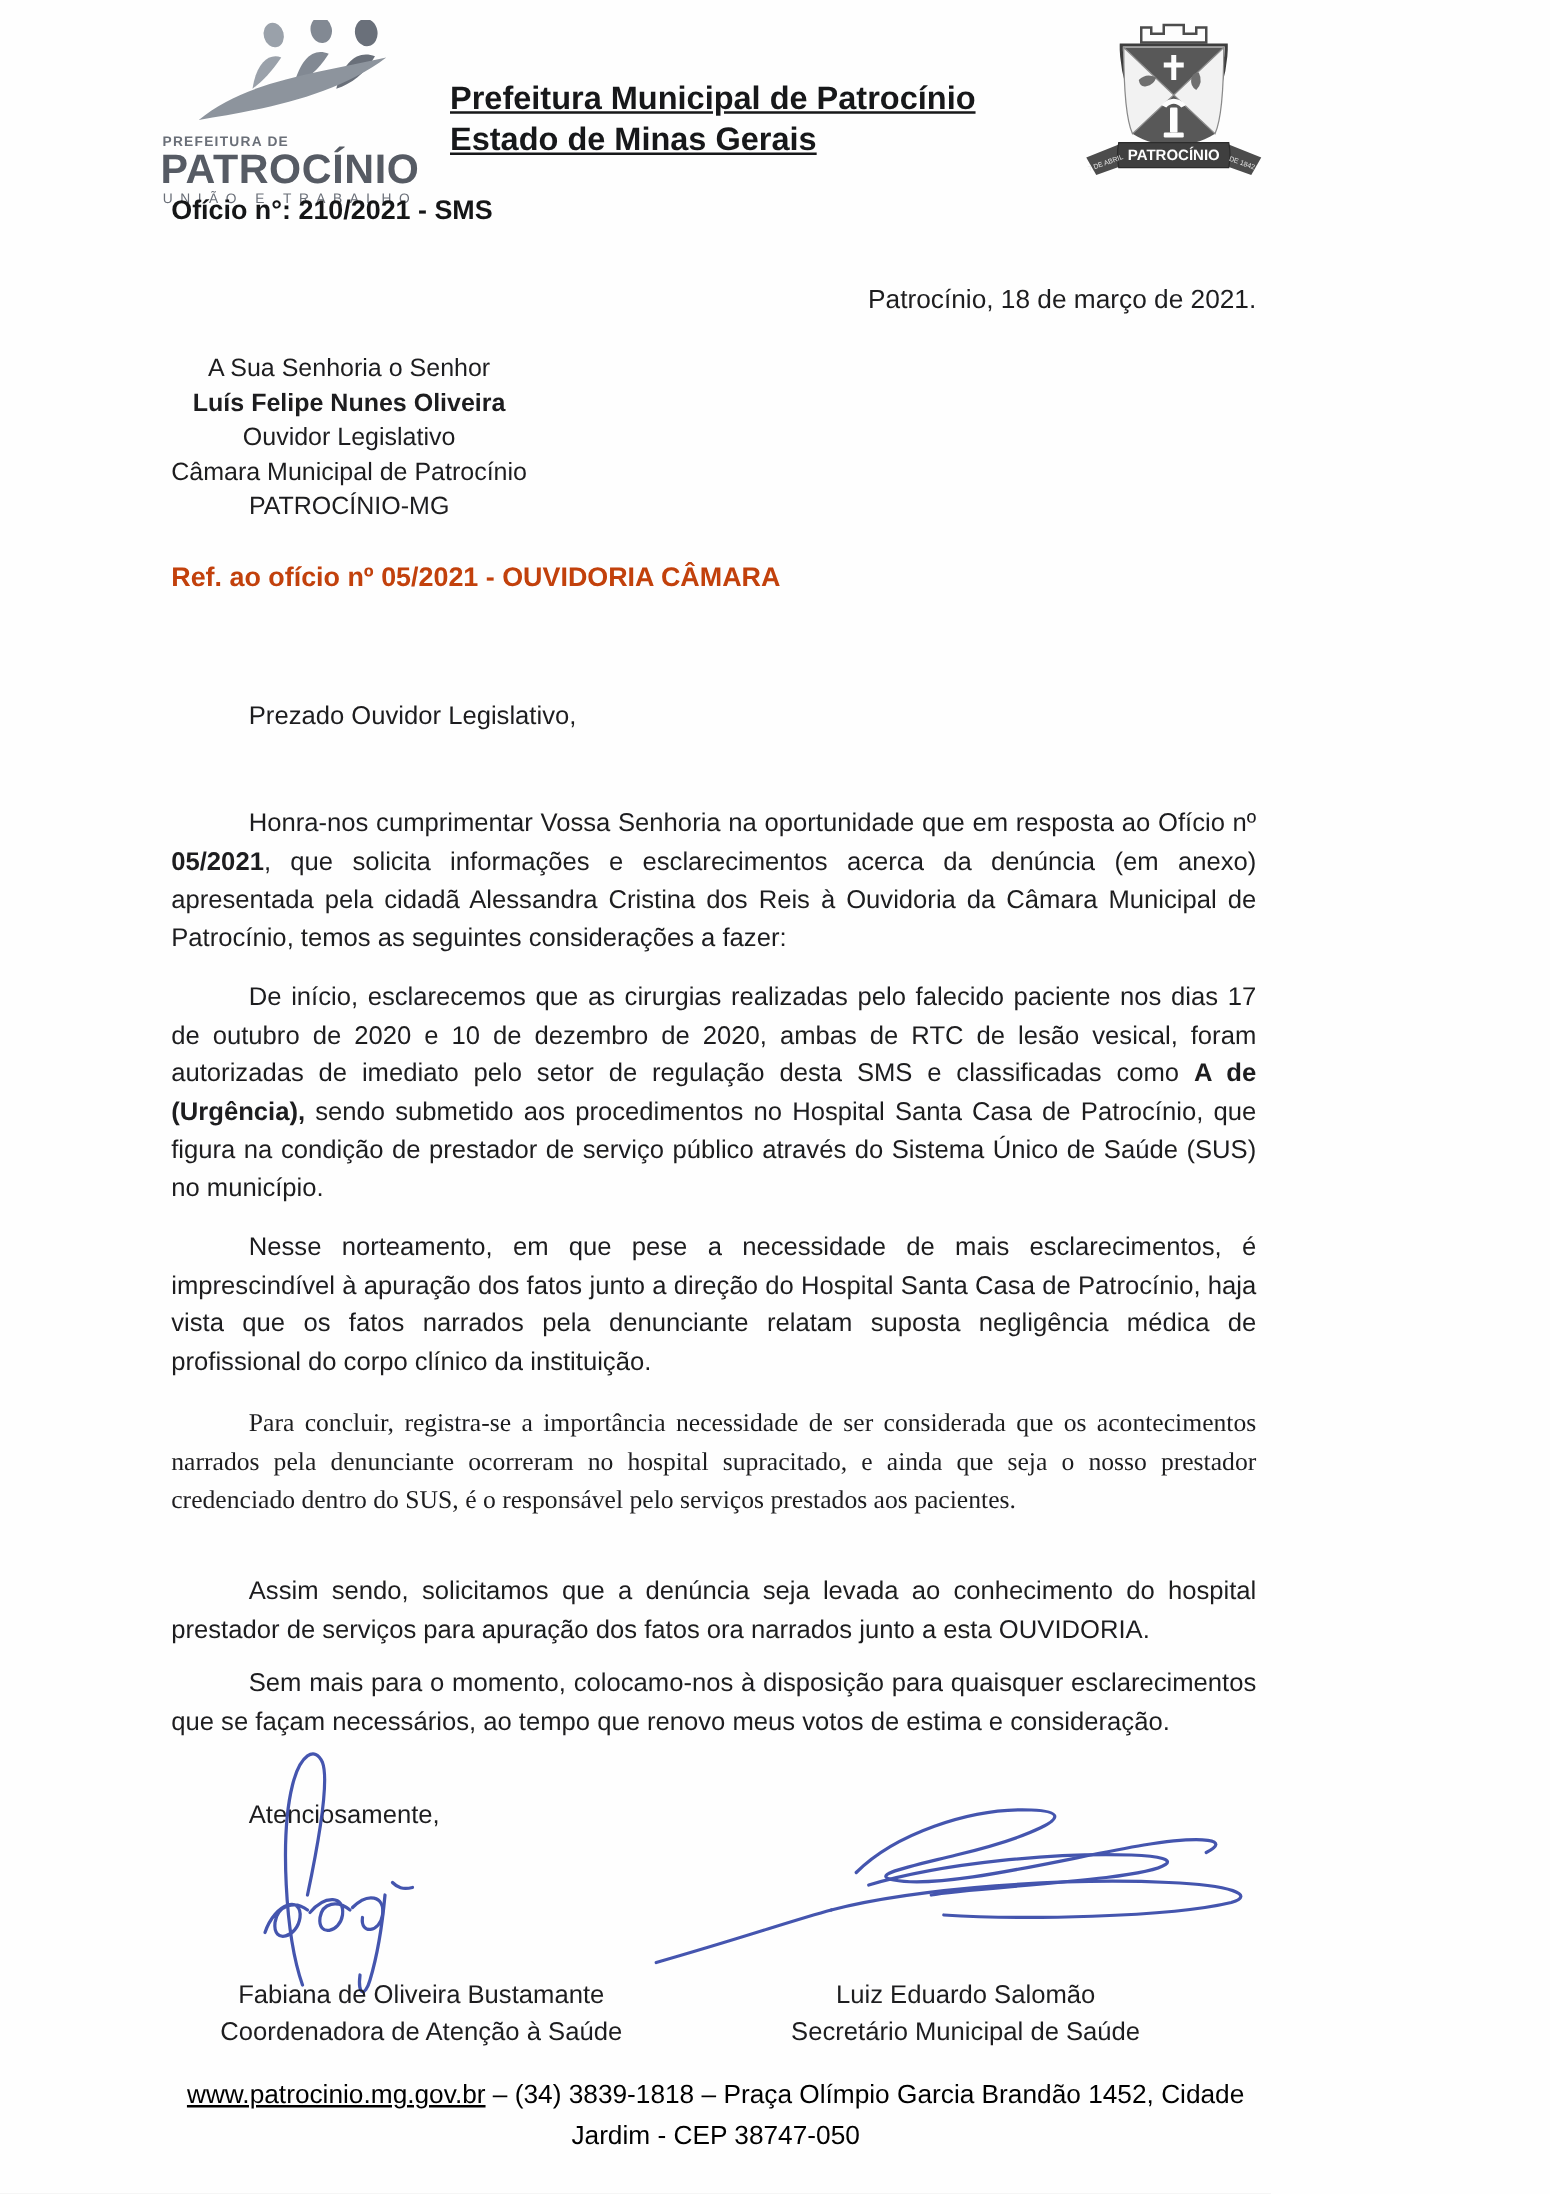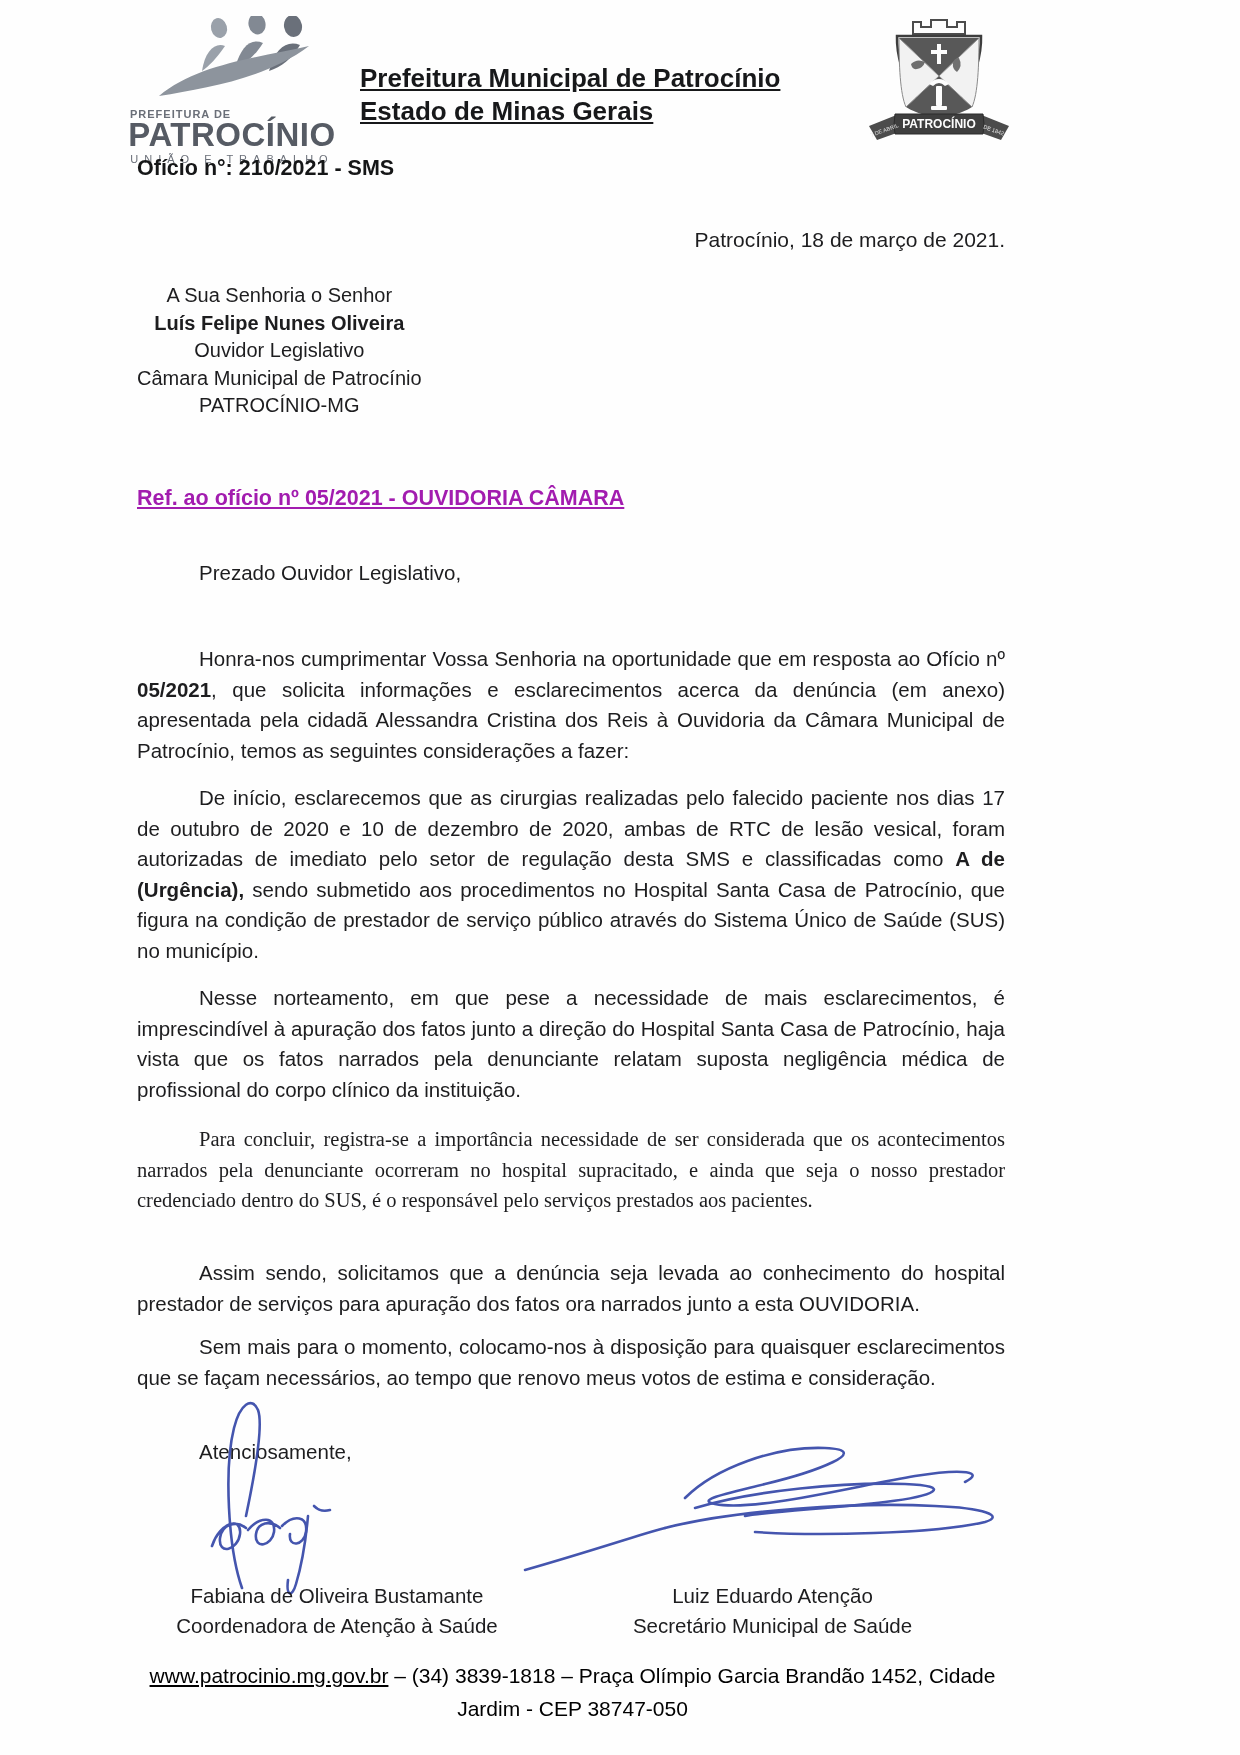--- a/index.html
+++ b/index.html
@@ -21,21 +21,21 @@
   .head-title{
     position:absolute;left:360px;top:62px;width:460px;text-align:left;
     font-size:26px;font-weight:bold;color:#17181a;line-height:33px;text-decoration:underline;
   }
   .crest{position:absolute;left:855px;top:14px;}
   
   .oficio-num{position:absolute;left:137px;top:156px;font-size:21.5px;font-weight:bold;color:#151617;}
   .date-line{position:absolute;left:137px;top:228px;width:868px;text-align:right;font-size:21px;}
   .recipient{position:absolute;left:137px;top:282px;font-size:20px;line-height:27.6px;text-align:center;}
   .recipient .bold{font-weight:bold;}
-  .ref-line{position:absolute;left:137px;top:450px;font-size:21.5px;font-weight:bold;text-decoration:underline;color:#a21caf;margin-top:36px;}
+  .ref-line{position:absolute;left:137px;top:450px;font-size:21.5px;font-weight:bold;color:#c2410c;}
   .salutation{position:absolute;left:199px;top:561px;font-size:20.5px;}
   
   .body-par{
     position:absolute;left:137px;width:868px;margin:0;
     font-size:20.5px;line-height:30.5px;text-align:justify;text-indent:62px;
   }
   .body-par .b{font-weight:bold;}
   .p1{top:644px;}
   .p2{top:783px;}
   .p3{top:983px;}
@@ -165,21 +165,21 @@
       <path d="M150 90 C120 98 80 112 10 132"></path>
     </g>
   </svg>
 
   <div class="sig-block sig-block-left">
     <div>Fabiana de Oliveira Bustamante</div>
     <div>Coordenadora de Atenção à Saúde</div>
   </div>
 
   <div class="sig-block sig-block-right">
-    <div>Luiz Eduardo Atenção</div>
+    <div>Luiz Eduardo Salomão</div>
     <div>Secretário Municipal de Saúde</div>
   </div>
 
   <div class="footer">
     <div><span class="url">www.patrocinio.mg.gov.br</span><span> – (34) 3839-1818 – Praça Olímpio Garcia Brandão 1452, Cidade</span></div>
     <div>Jardim - CEP 38747-050</div>
   </div>
 
 </div>
 

